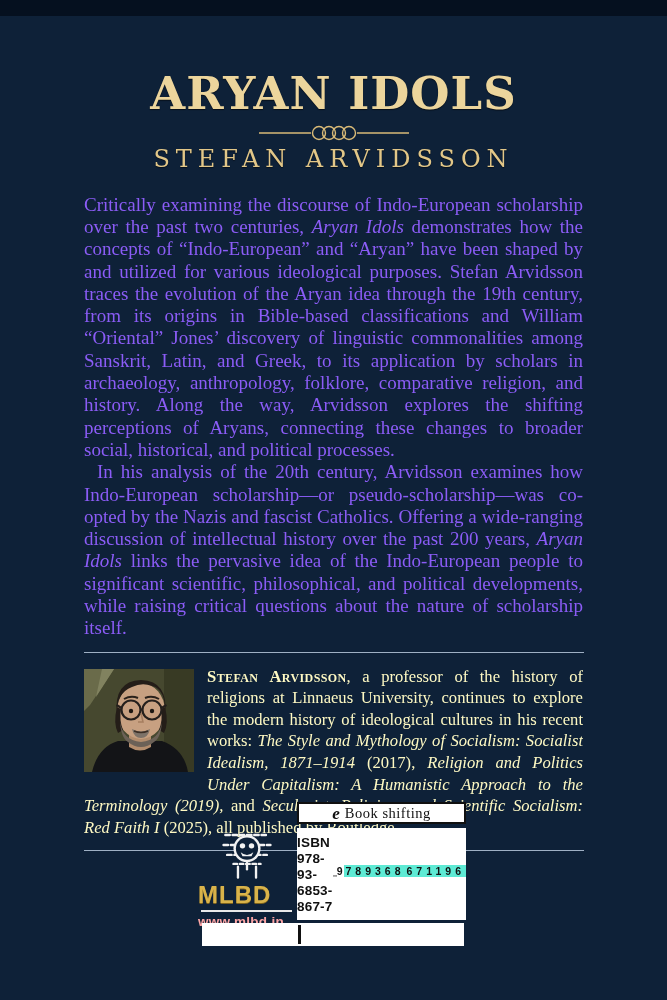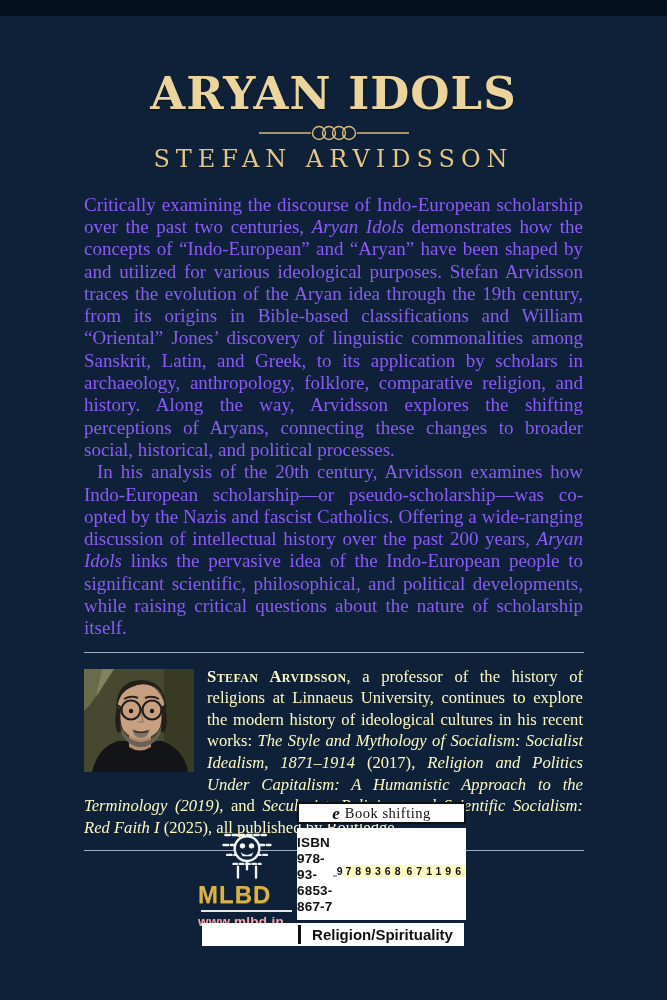--- a/index.html
+++ b/index.html
@@ -74,21 +74,21 @@
   .isbn-text{
     font-family:"Liberation Sans", sans-serif;font-weight:bold;
     font-size:13.5px;color:#111;letter-spacing:.2px;line-height:1.2;
   }
   .barcode{margin-top:2px;}
   .barcode-digits{
     width:152px;display:flex;justify-content:space-between;align-items:flex-end;
     font-family:"Liberation Sans", sans-serif;font-weight:bold;
     font-size:10.5px;color:#111;margin-top:-9px;background:transparent;
   }
-  .barcode-digits .grp{letter-spacing:4px;background:#fef9c3;padding:0 1px;}
+  .barcode-digits .grp{letter-spacing:4px;background:#5eead4;padding:0 1px;}
   .barcode-digits .first{background:#fff;padding:0 2px 0 0;}
   .mlbd{
     position:absolute;left:198px;top:810px;width:97px;text-align:left;
   }
   .mlbd-emblem{display:block;margin:0 auto;}
   .mlbd-name{
     font-family:"Liberation Sans", sans-serif;font-weight:bold;
     font-size:24px;line-height:1;letter-spacing:1px;
     color:#d9b34a;text-shadow:0 1px 0 #7c621d;margin-top:1px;
   }
@@ -259,16 +259,15 @@
       </g>
     </svg>
     <div class="mlbd-name">MLBD</div>
     <div class="mlbd-rule"></div>
     <div class="mlbd-url">www.mlbd.in</div>
   </div>
 
   <div class="category-strip">
     <div class="category-spacer"></div>
     <div class="category-divider"></div>
-    <div class="category-label">Religion/Spirituality</div>
   </div>
 
 </div>
 
 </body></html>

